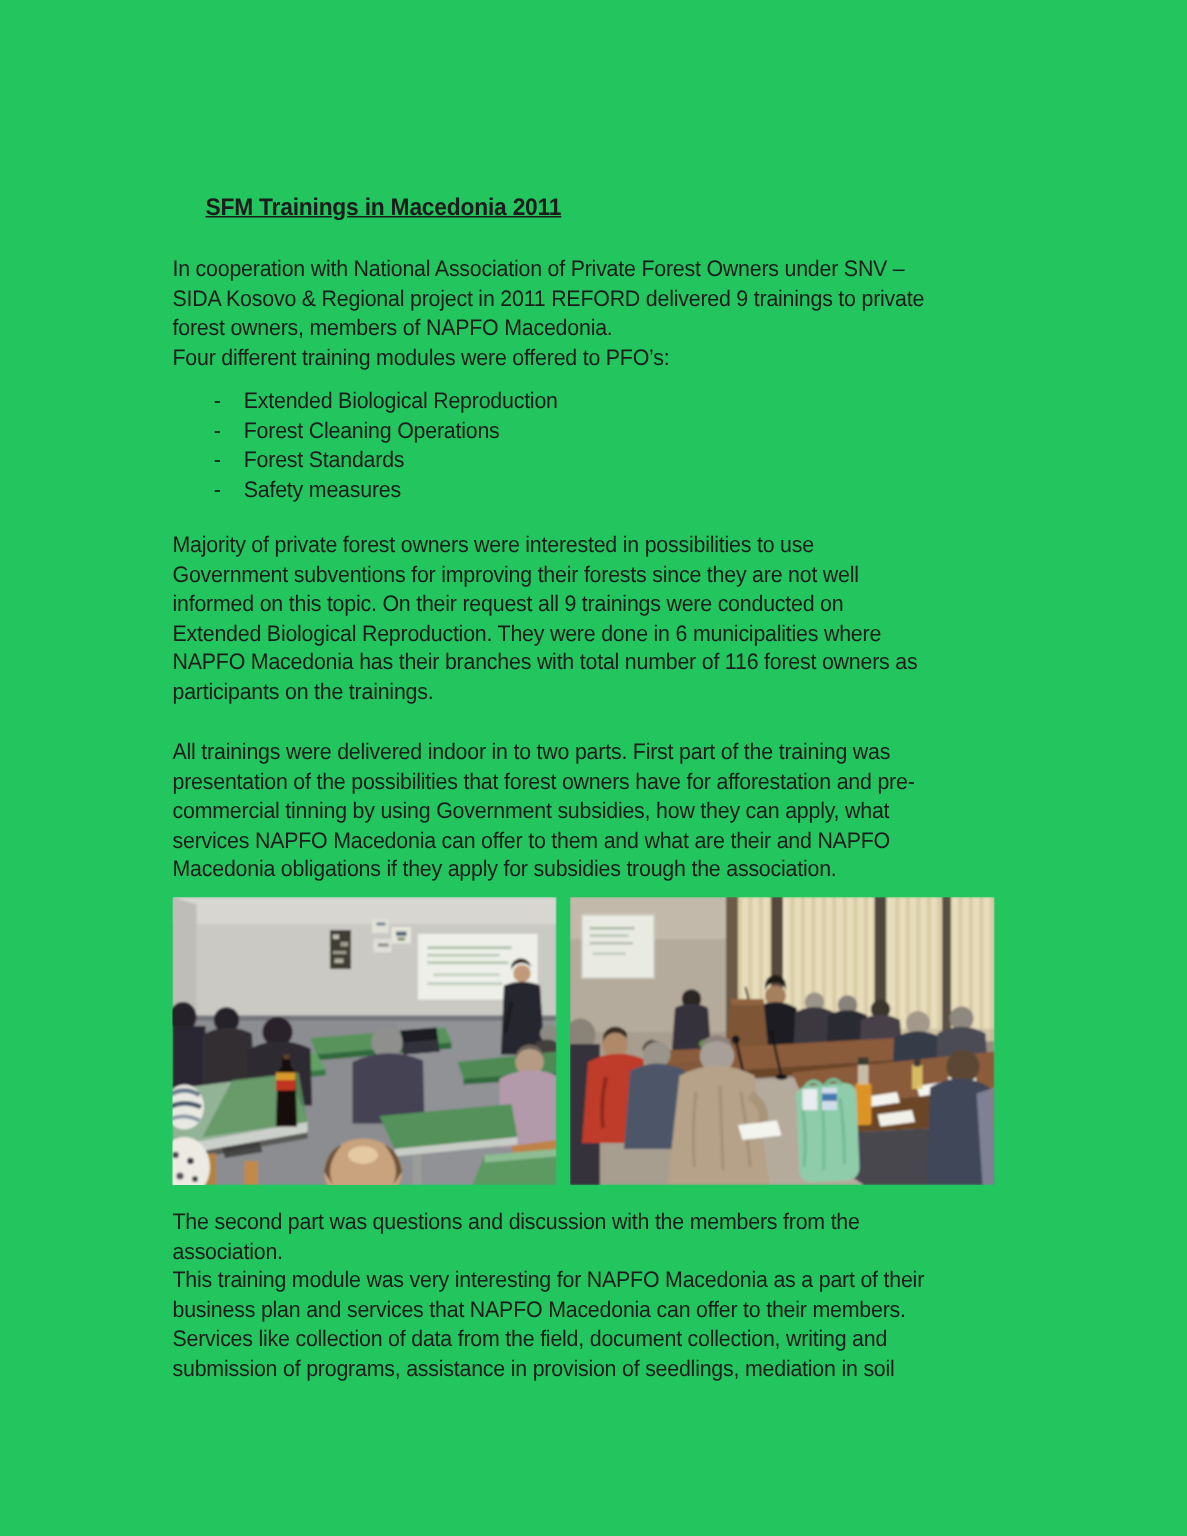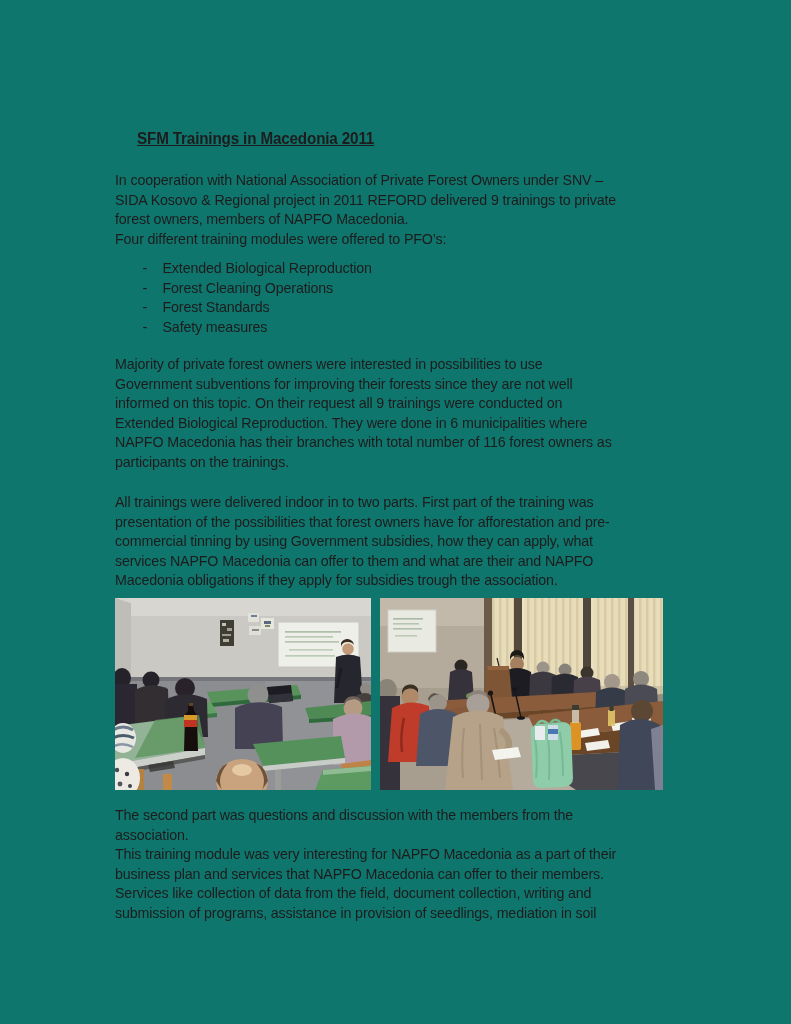--- a/index.html
+++ b/index.html
@@ -1,16 +1,16 @@
 <!DOCTYPE html>
 <html><head>
 <meta charset="utf-8">
 <style>
   html,body{margin:0;padding:0;background:#ffffff;}
-  .page{position:relative;width:791px;height:1024px;background:#0f766e;overflow:hidden;
+  .page{position:relative;width:791px;height:1024px;background:#22c55e;overflow:hidden;
         font-family:"Liberation Sans","DejaVu Sans",sans-serif;color:#1c1c1c;}
   .tblock{position:absolute;left:115px;transform:scaleX(.95);transform-origin:0 0;
           font-size:15px;line-height:19.6px;letter-spacing:-0.15px;white-space:nowrap;}
   .line{height:19.6px;}
   #title-block{left:137px;top:129px;font-weight:bold;font-size:16px;text-decoration:underline;}
   #intro-block{top:170px;}
   #modules-block{top:258px;}
   #majority-block{top:354px;}
   #trainings-block{top:492px;}
   #second-part-block{top:805px;}

